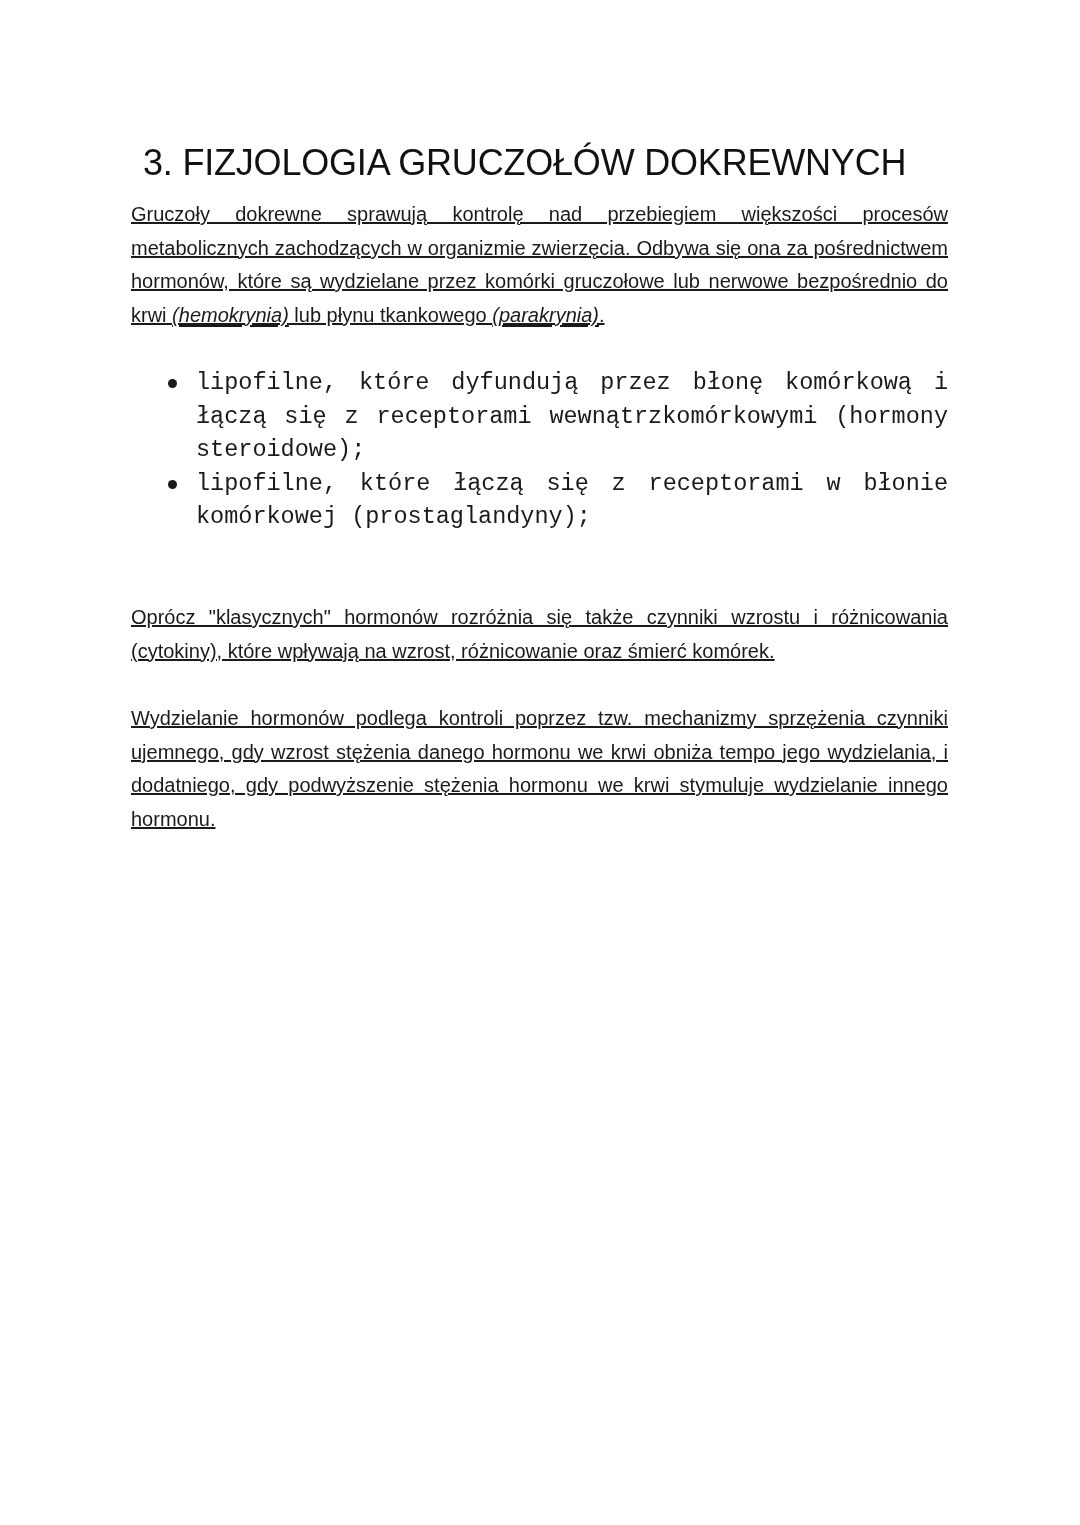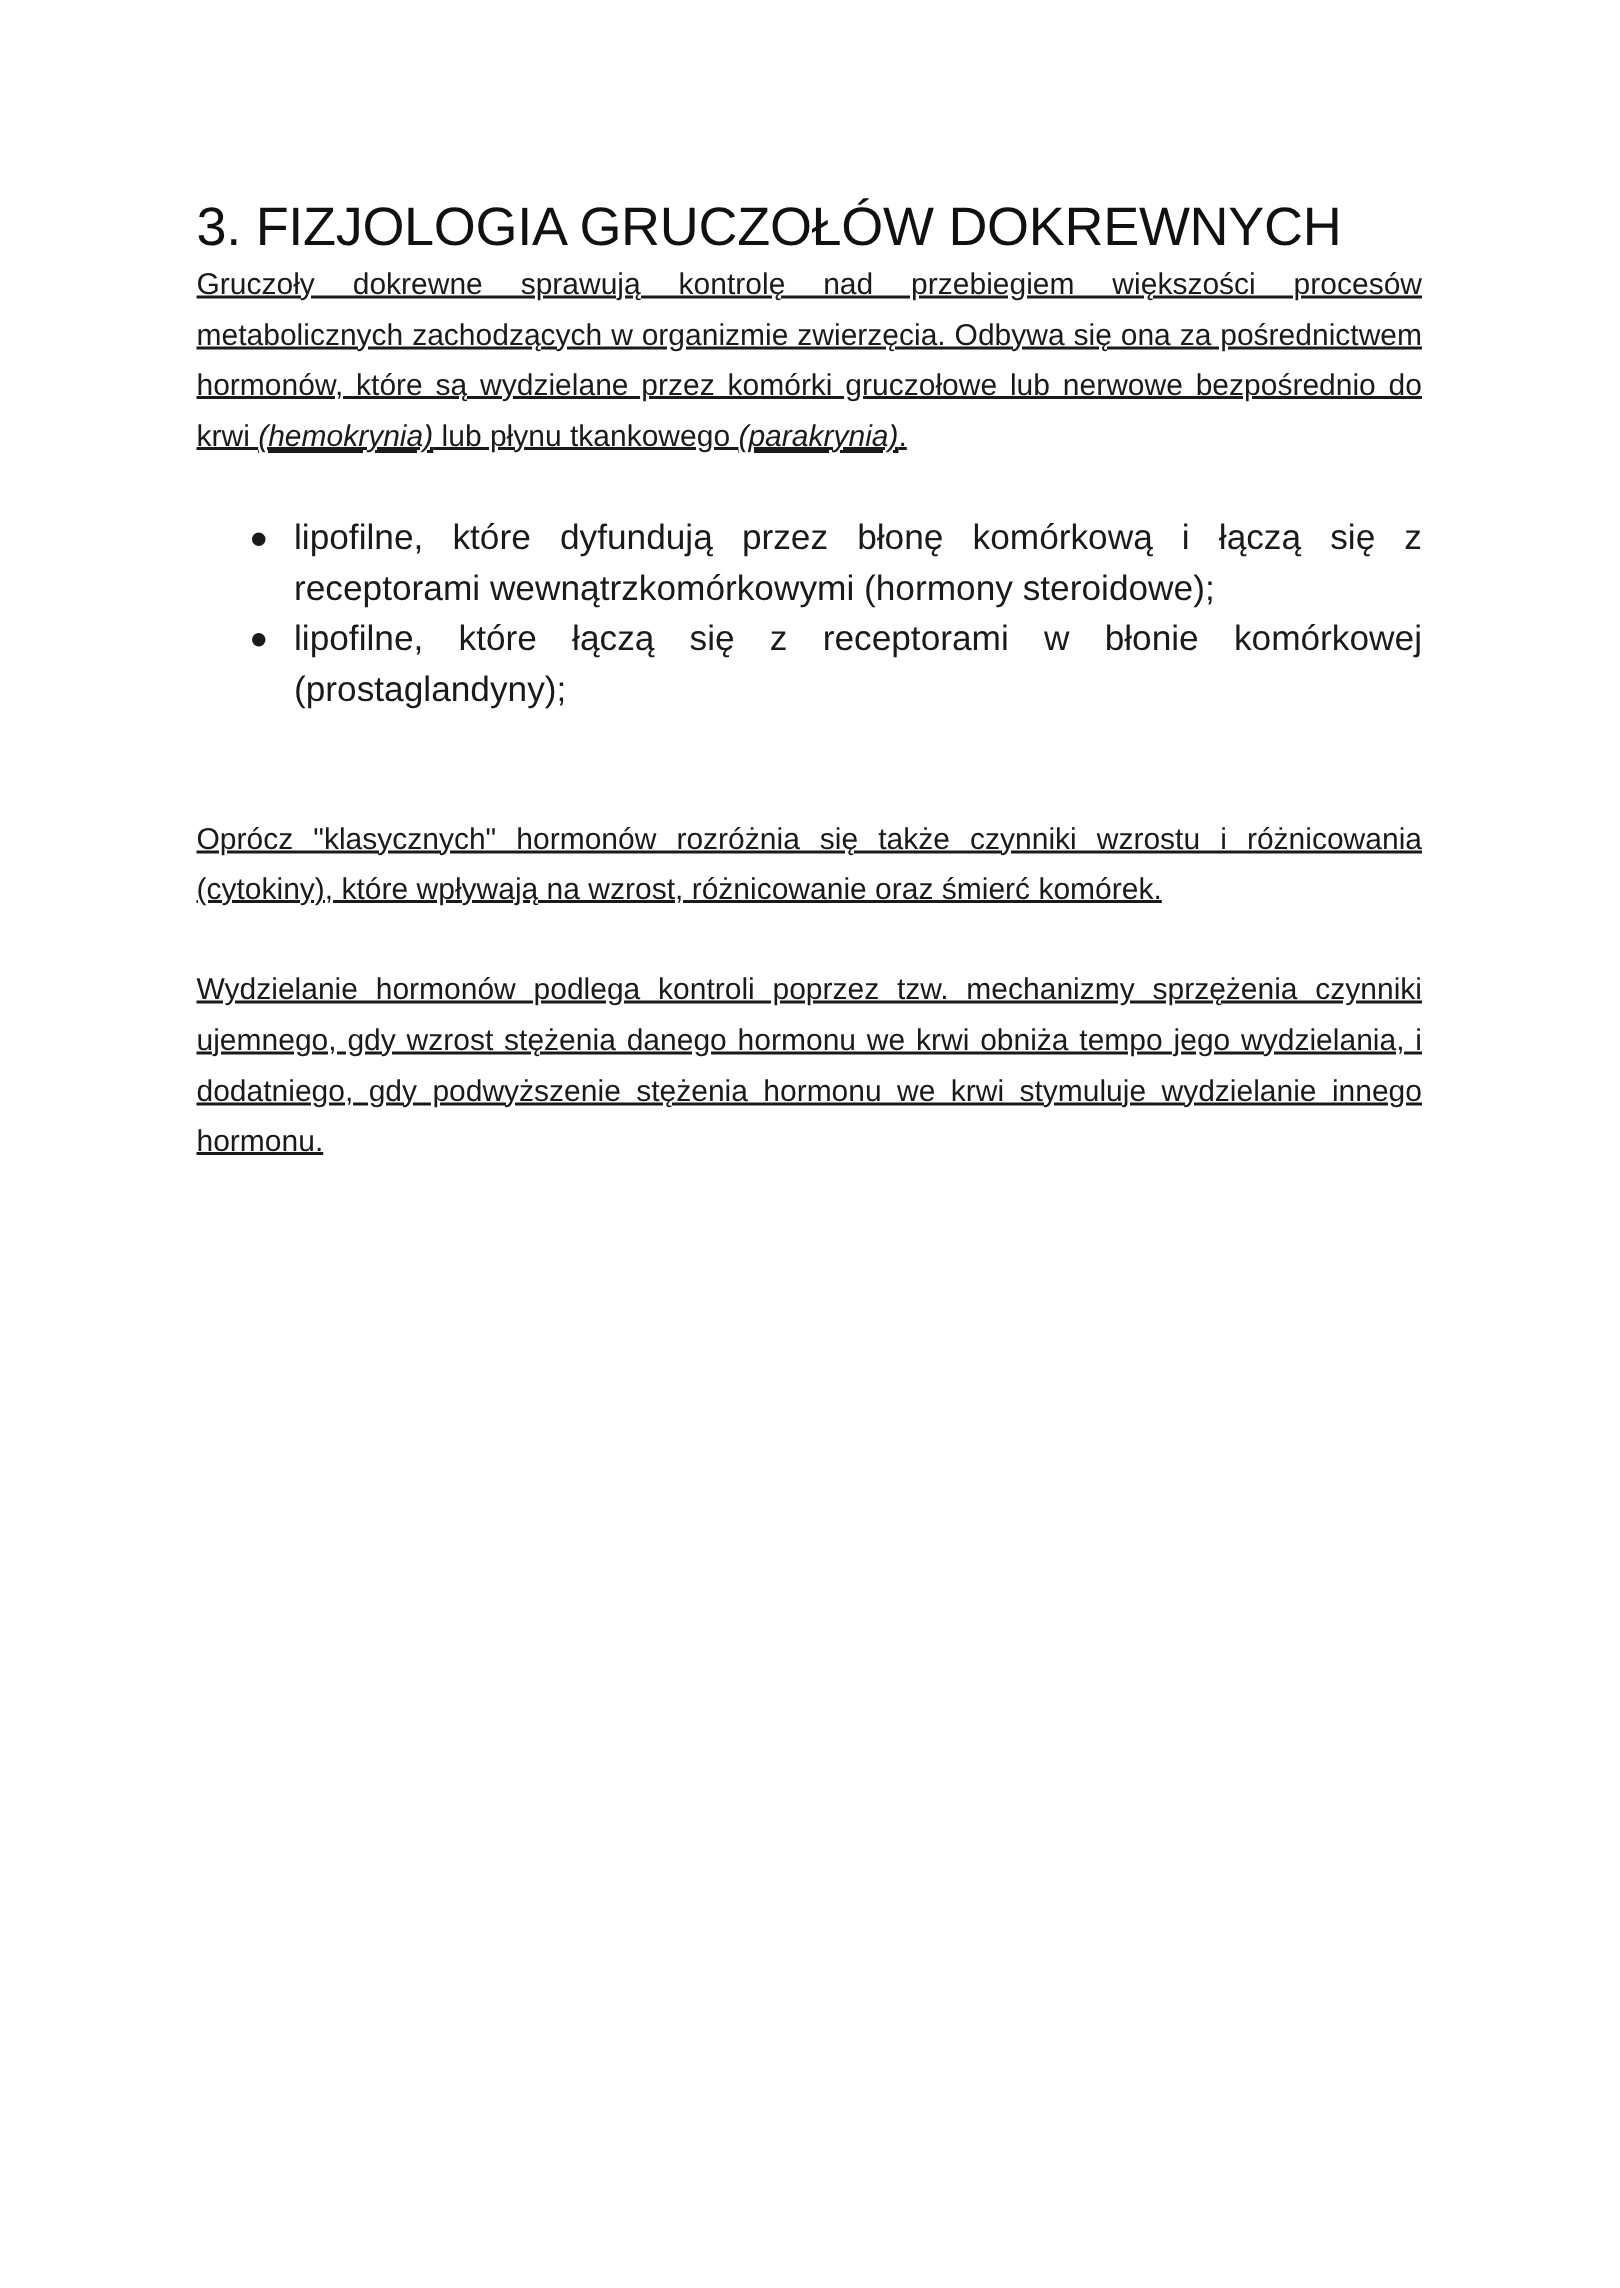--- a/index.html
+++ b/index.html
@@ -15,21 +15,21 @@
       font-family: "Liberation Sans", sans-serif;
       color: #1a1a1a;
     }
     .page {
       position: absolute;
       left: 131px;
       top: 128px;
       width: 817px;
     }
     h1.title {
-      margin: 0;
+      margin: 12px;
       font-size: 36px;
       font-weight: 400;
       line-height: 46px;
       letter-spacing: -0.2px;
       color: #111;
       white-space: nowrap;
     }
     p.para {
       margin: 0;
       font-size: 20px;
@@ -42,20 +42,21 @@
     .p1 { margin-top: 10px; }
     .em {
       font-style: italic;
       text-decoration: underline;
       text-underline-offset: 3px;
     }
     ul.bullets {
       margin: 0;
       padding: 0;
       list-style: none;
+      font-family: Liberation Mono, monospace;
     }
     ul.bullets li {
       position: relative;
       padding-left: 65px;
       font-size: 23.5px;
       line-height: 33.6px;
       text-align: justify;
       text-align-last: left;
     }
     ul.bullets li .bullet {

